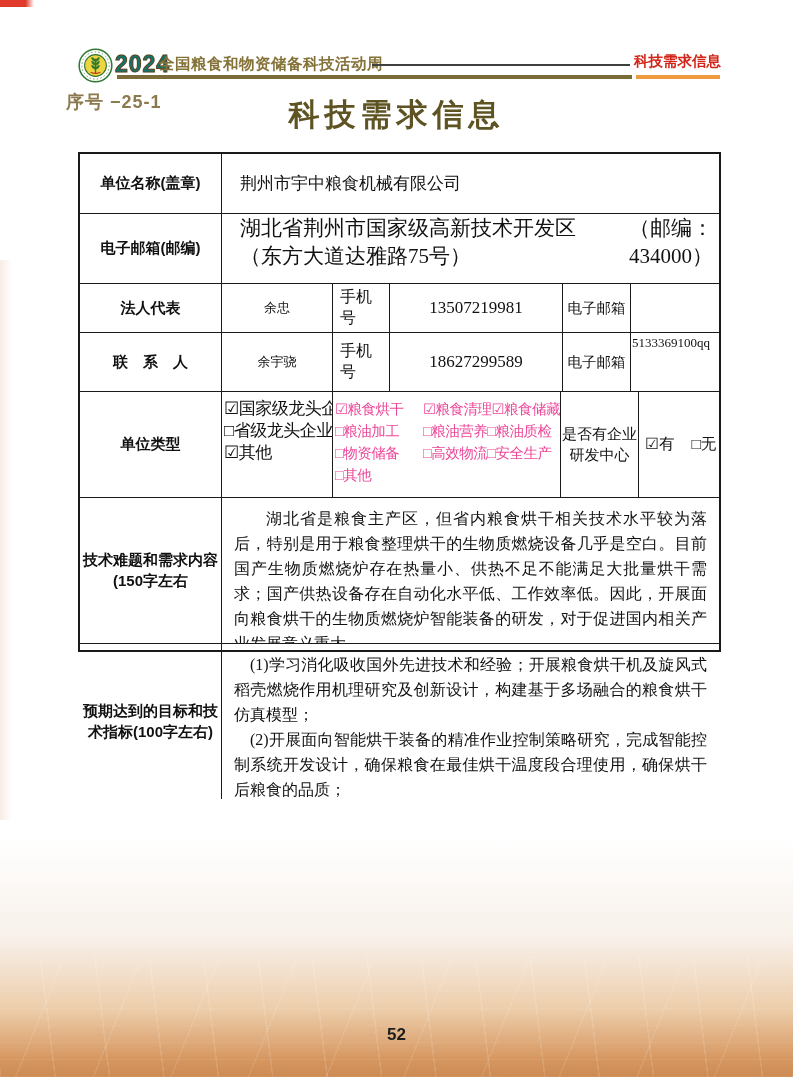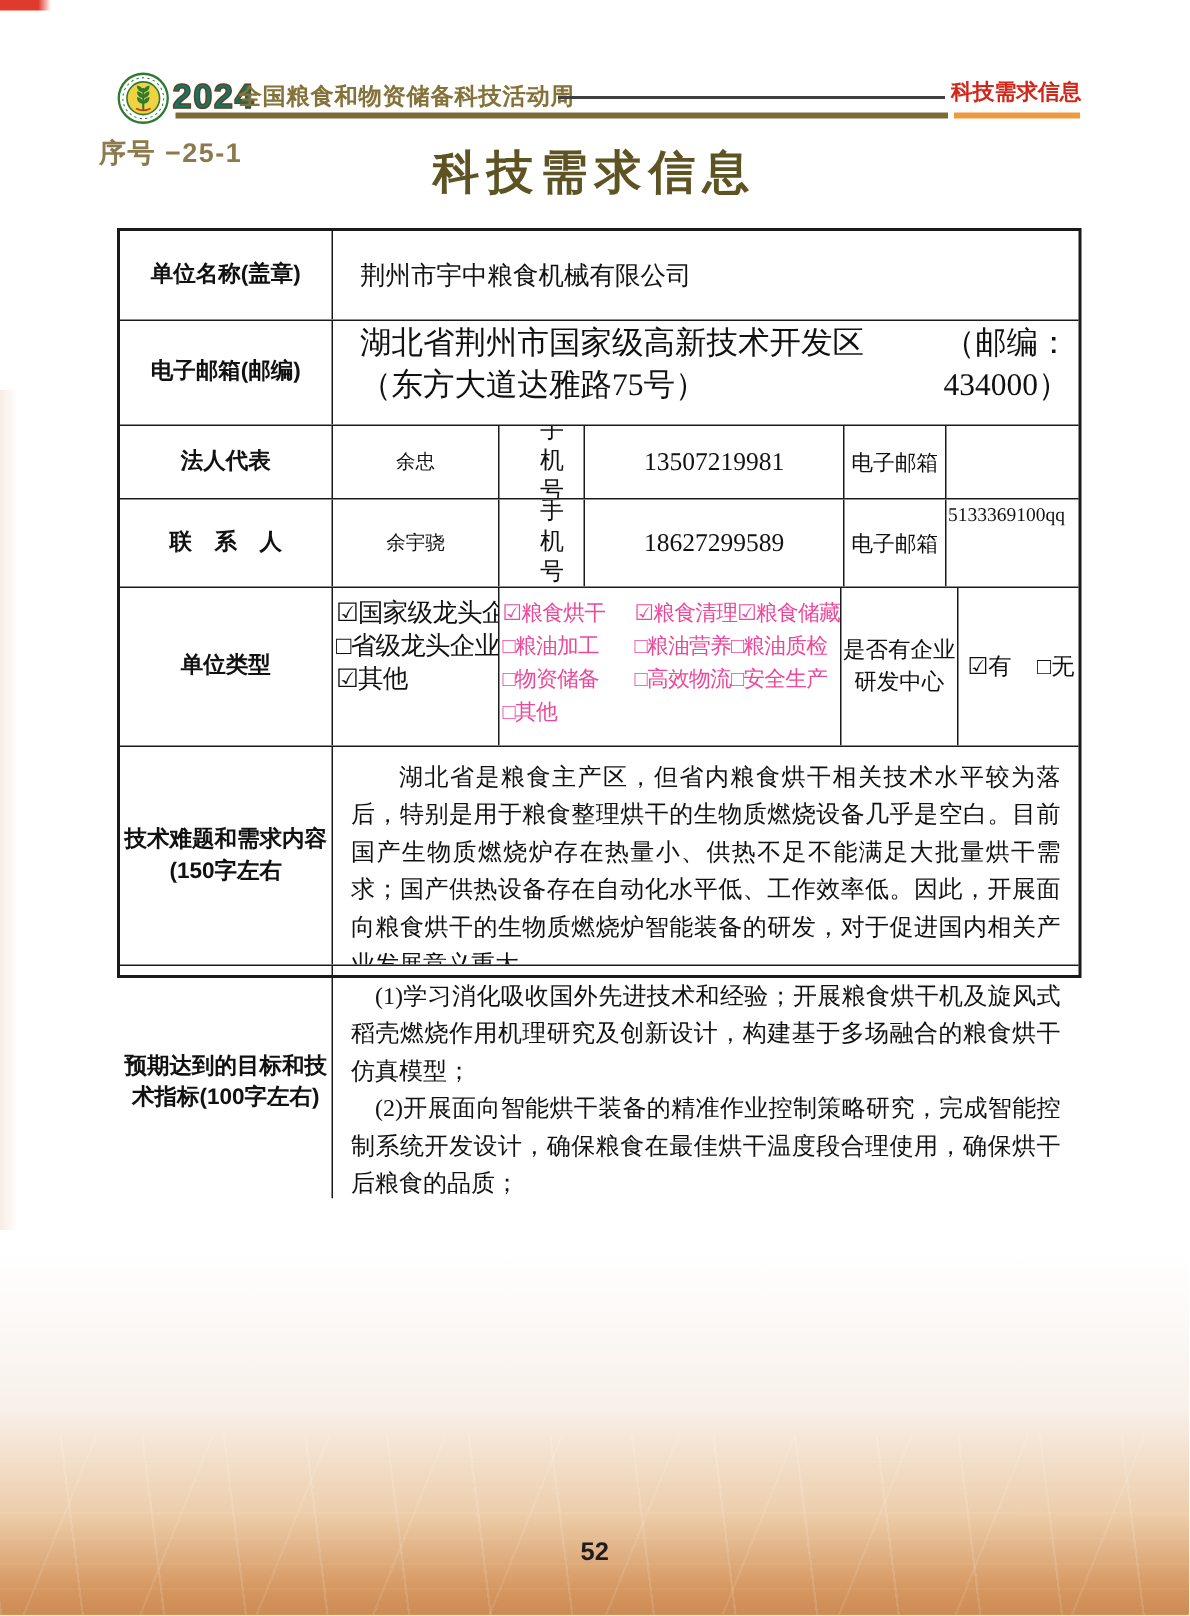--- a/index.html
+++ b/index.html
@@ -56,21 +56,21 @@
     color:#111; text-align:center; line-height:1.35; }
   .val-cell { flex:1; display:flex; align-items:center; font-size:17px; color:#111; }
   .pad-left { padding-left:18px; }
 
   .addr-cell { flex:1; display:flex; flex-direction:row; justify-content:center; font-size:21px; color:#111; }
   .addr-line1 { padding-left:18px; }
   .addr-line2 { text-align:right; padding-right:6px; }
 
   .name-cell { flex:0 0 111px; display:flex; align-items:center; justify-content:center; font-size:13px; color:#111; }
   .phlabel-cell { flex:0 0 57px; display:flex; align-items:center; font-size:16px; color:#111; padding-left:7px; }
-  .phlabel-cell span { display:block; width:2.2em; word-break:break-all; line-height:1.3;margin-left:20px; }
+  .phlabel-cell span { display:block; width:2.2em; word-break:break-all; line-height:1.3; }
   .phone-cell { flex:0 0 173px; display:flex; align-items:center; justify-content:center; font-size:17px; color:#111;
     font-family:"Liberation Serif","DejaVu Serif",serif; }
   .maillabel-cell { flex:0 0 68px; display:flex; align-items:center; justify-content:center; font-size:14.5px; color:#111; }
   .mail-cell { flex:1; display:flex; flex-direction:column; align-items:flex-start; padding:2px 1px 0 1px; color:#111;gap:44px; }
   .mail-line1 { font-size:13px; line-height:1.3; }
   .mail-line2 { font-size:10px; align-self:center;font-family:Liberation Serif, serif; }
 
   .cbgroup1-cell { flex:0 0 111px; padding:6px 1px 0 2px; font-size:17px; letter-spacing:-.5px;
     line-height:22px; color:#111; white-space:nowrap; }
   .cbgroup2-cell { flex:0 0 228px; display:flex; padding:6px 0 0 2px; font-size:14.5px; letter-spacing:-.5px;

